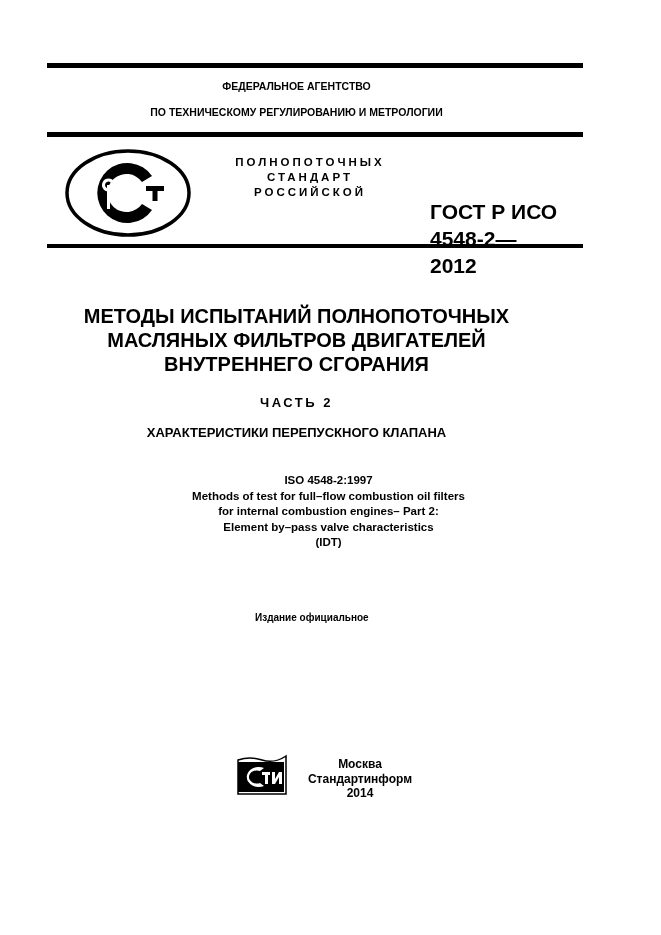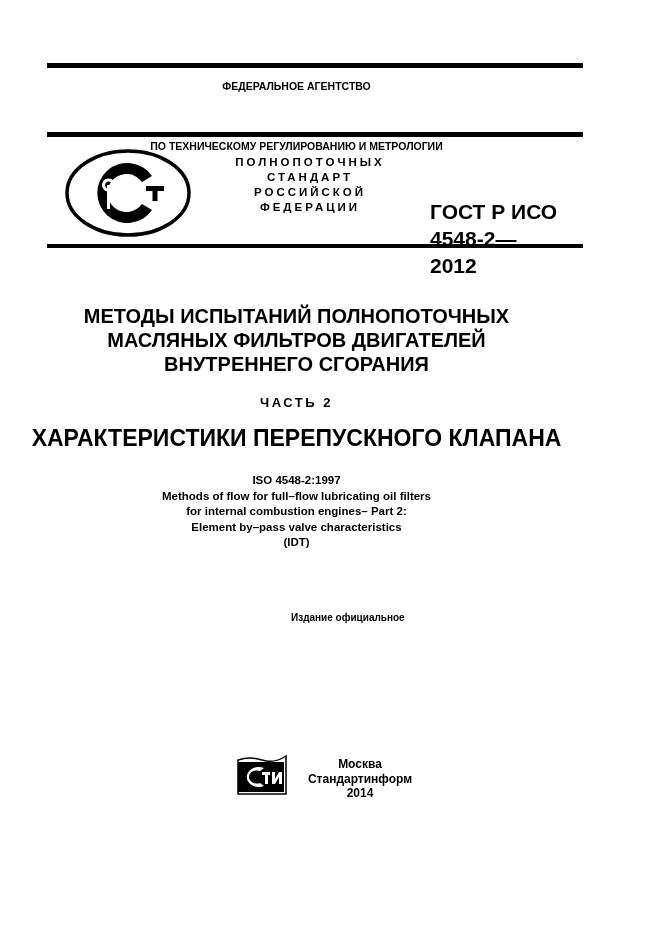--- a/index.html
+++ b/index.html
@@ -1,30 +1,30 @@
 <!DOCTYPE html>
 <html><head>
   <meta charset="utf-8">
   <style>
     html, body { margin: 0; padding: 0; background: #ffffff; }
     body { width: 661px; height: 935px; position: relative; overflow: hidden;
            font-family: "Liberation Sans", sans-serif; color: #000; }
     .rule { position: absolute; left: 47px; width: 536px; background: #000; }
     .center { position: absolute; left: 0; width: 593px; text-align: center; font-weight: bold; }
     .agency1 { top: 80px; font-size: 10.5px; }
-    .agency2 { top: 106px; font-size: 10.5px; margin-top: 34px; }
+    .agency2 { top: 106px; font-size: 10.5px; }
     .logo-main { position: absolute; left: 64px; top: 148px; width: 128px; height: 90px; }
     .natstd { position: absolute; left: 225px; top: 155px; width: 170px; text-align: center;
               font-weight: bold; font-size: 11.5px; letter-spacing: 3px; line-height: 15px; }
     .gost { position: absolute; left: 430px; top: 154px; font-weight: bold; font-size: 21px; line-height: 27px; margin-top: 44px; }
     .title { top: 304px; font-size: 20px; line-height: 24px; }
     .part { top: 395px; font-size: 13px; letter-spacing: 2.5px; }
-    .subtitle { top: 425px; font-size: 23px; }
-    .iso { top: 473px; font-size: 11.5px; line-height: 15.5px; }
-    .edition { position: absolute; left: 255px; top: 612px; font-weight: bold; font-size: 10px; margin-left: 36px; }
+    .subtitle { top: 425px; font-size: 13px; }
+    .iso { top: 473px; font-size: 11.5px; line-height: 15.5px; margin-left: 32px; }
+    .edition { position: absolute; left: 255px; top: 612px; font-weight: bold; font-size: 10px; }
     .logo-pub { position: absolute; left: 236px; top: 754px; width: 52px; height: 42px; }
     .publisher { position: absolute; left: 305px; top: 757px; width: 110px; text-align: center;
                  font-weight: bold; font-size: 12px; line-height: 14.5px; }
     .line { display: block; }
   </style>
 </head>
 <body>
 
 <div class="rule" style="top:63px;height:5px;"></div>
 <div class="center agency1">ФЕДЕРАЛЬНОЕ АГЕНТСТВО</div>
@@ -42,21 +42,20 @@
 
     <rect x="82" y="38" width="18" height="5" fill="#000"></rect>
     <rect x="88.5" y="38" width="5" height="15" fill="#000"></rect>
   </svg>
 </div>
 
 <div class="natstd">
   <span class="line">ПОЛНОПОТОЧНЫХ</span>
   <span class="line">СТАНДАРТ</span>
   <span class="line">РОССИЙСКОЙ</span>
-  <span class="line">ФЕДЕРАЦИИ</span>
 </div>
 
 <div class="gost">
   <span class="line">ГОСТ Р ИСО</span>
   <span class="line">4548-2—</span>
   <span class="line">2012</span>
 </div>
 
 <div class="rule" style="top:244px;height:4px;"></div>
 
@@ -64,21 +63,21 @@
   <span class="line">МЕТОДЫ ИСПЫТАНИЙ ПОЛНОПОТОЧНЫХ</span>
   <span class="line">МАСЛЯНЫХ ФИЛЬТРОВ ДВИГАТЕЛЕЙ</span>
   <span class="line">ВНУТРЕННЕГО СГОРАНИЯ</span>
 </div>
 
 <div class="center part">ЧАСТЬ 2</div>
 <div class="center subtitle">ХАРАКТЕРИСТИКИ ПЕРЕПУСКНОГО КЛАПАНА</div>
 
 <div class="center iso">
   <span class="line">ISO 4548-2:1997</span>
-  <span class="line">Methods of flow for full–flow lubricating oil filters</span>
+  <span class="line">Methods of test for full–flow combustion oil filters</span>
   <span class="line">for internal combustion engines– Part 2:</span>
   <span class="line">Element by–pass valve characteristics</span>
   <span class="line">(IDT)</span>
 </div>
 
 <div class="edition">Издание официальное</div>
 
 <div class="logo-pub">
   <svg width="52" height="42" viewBox="0 0 52 42">
     <path d="M2 6 Q14 2 26 6 Q38 10 50 2 L50 40 L2 40 Z" fill="none" stroke="#000" stroke-width="1.5"></path>

